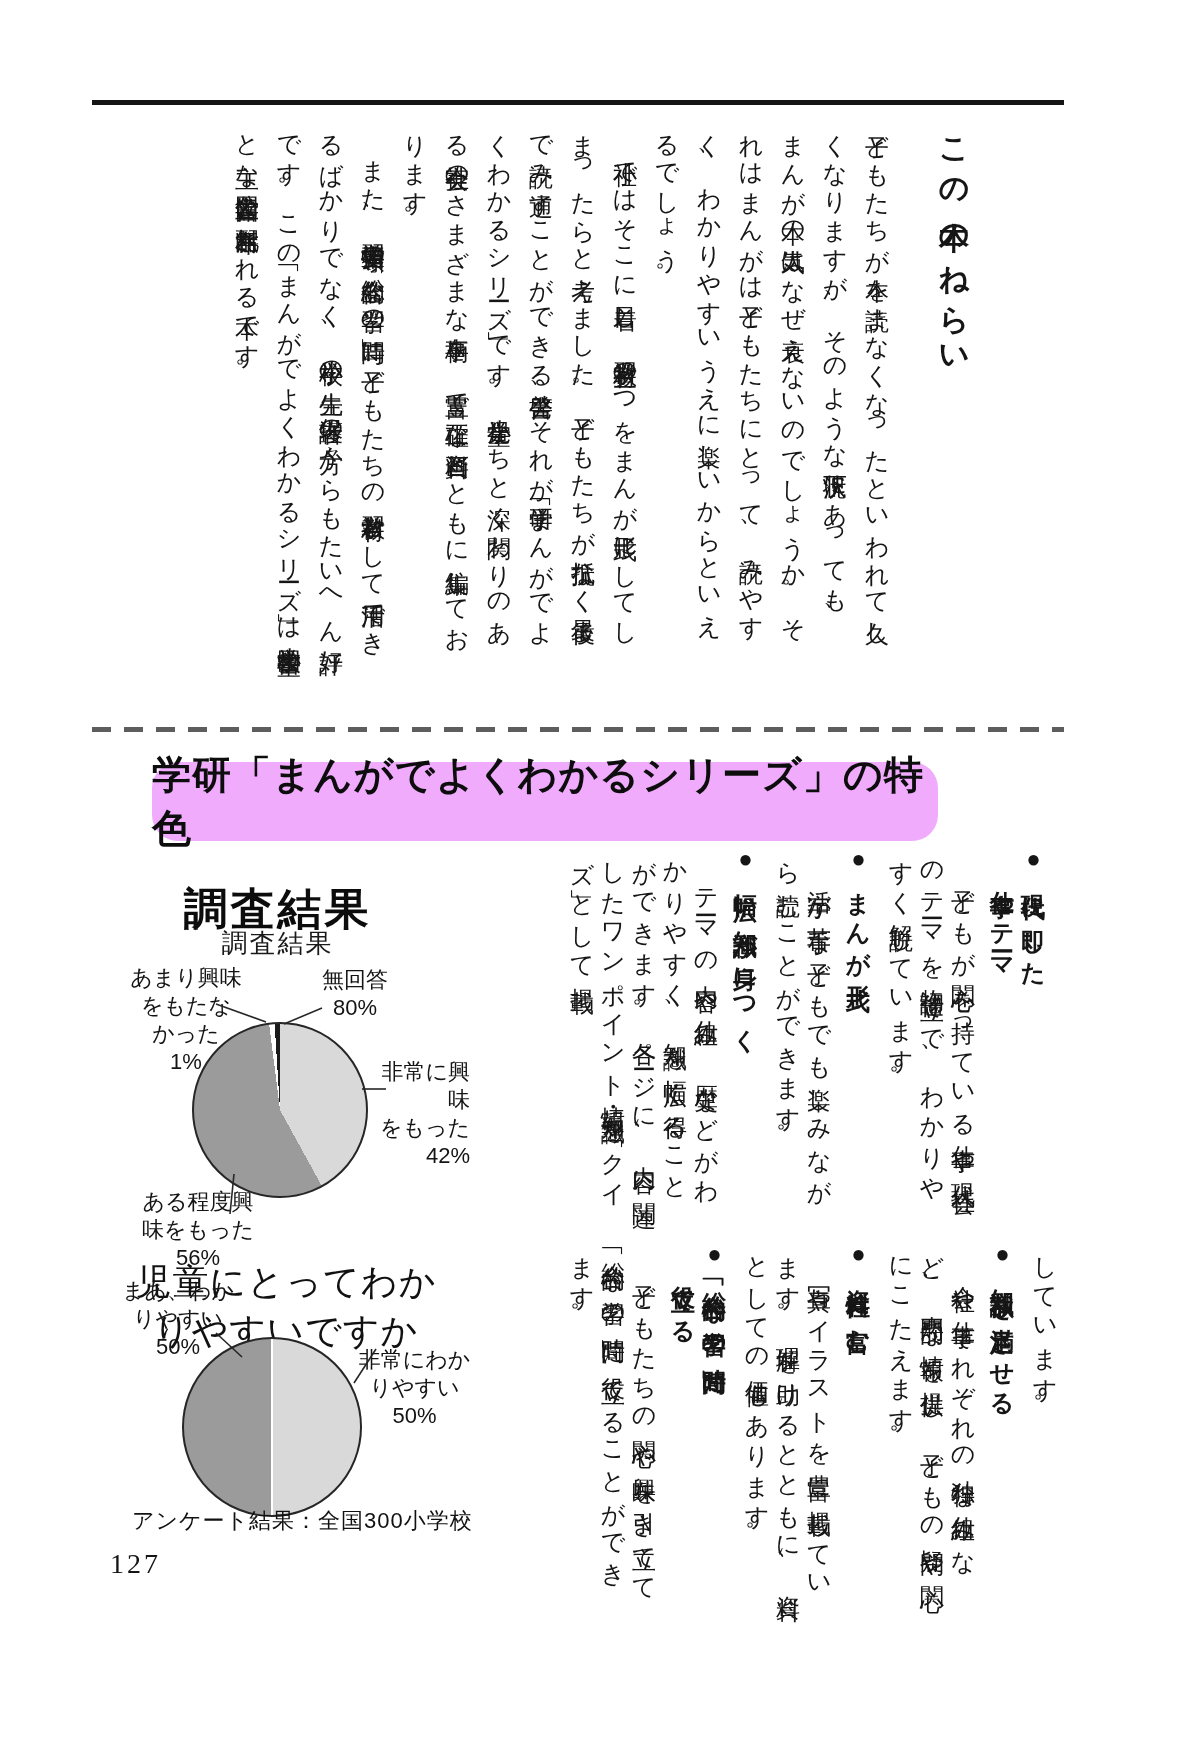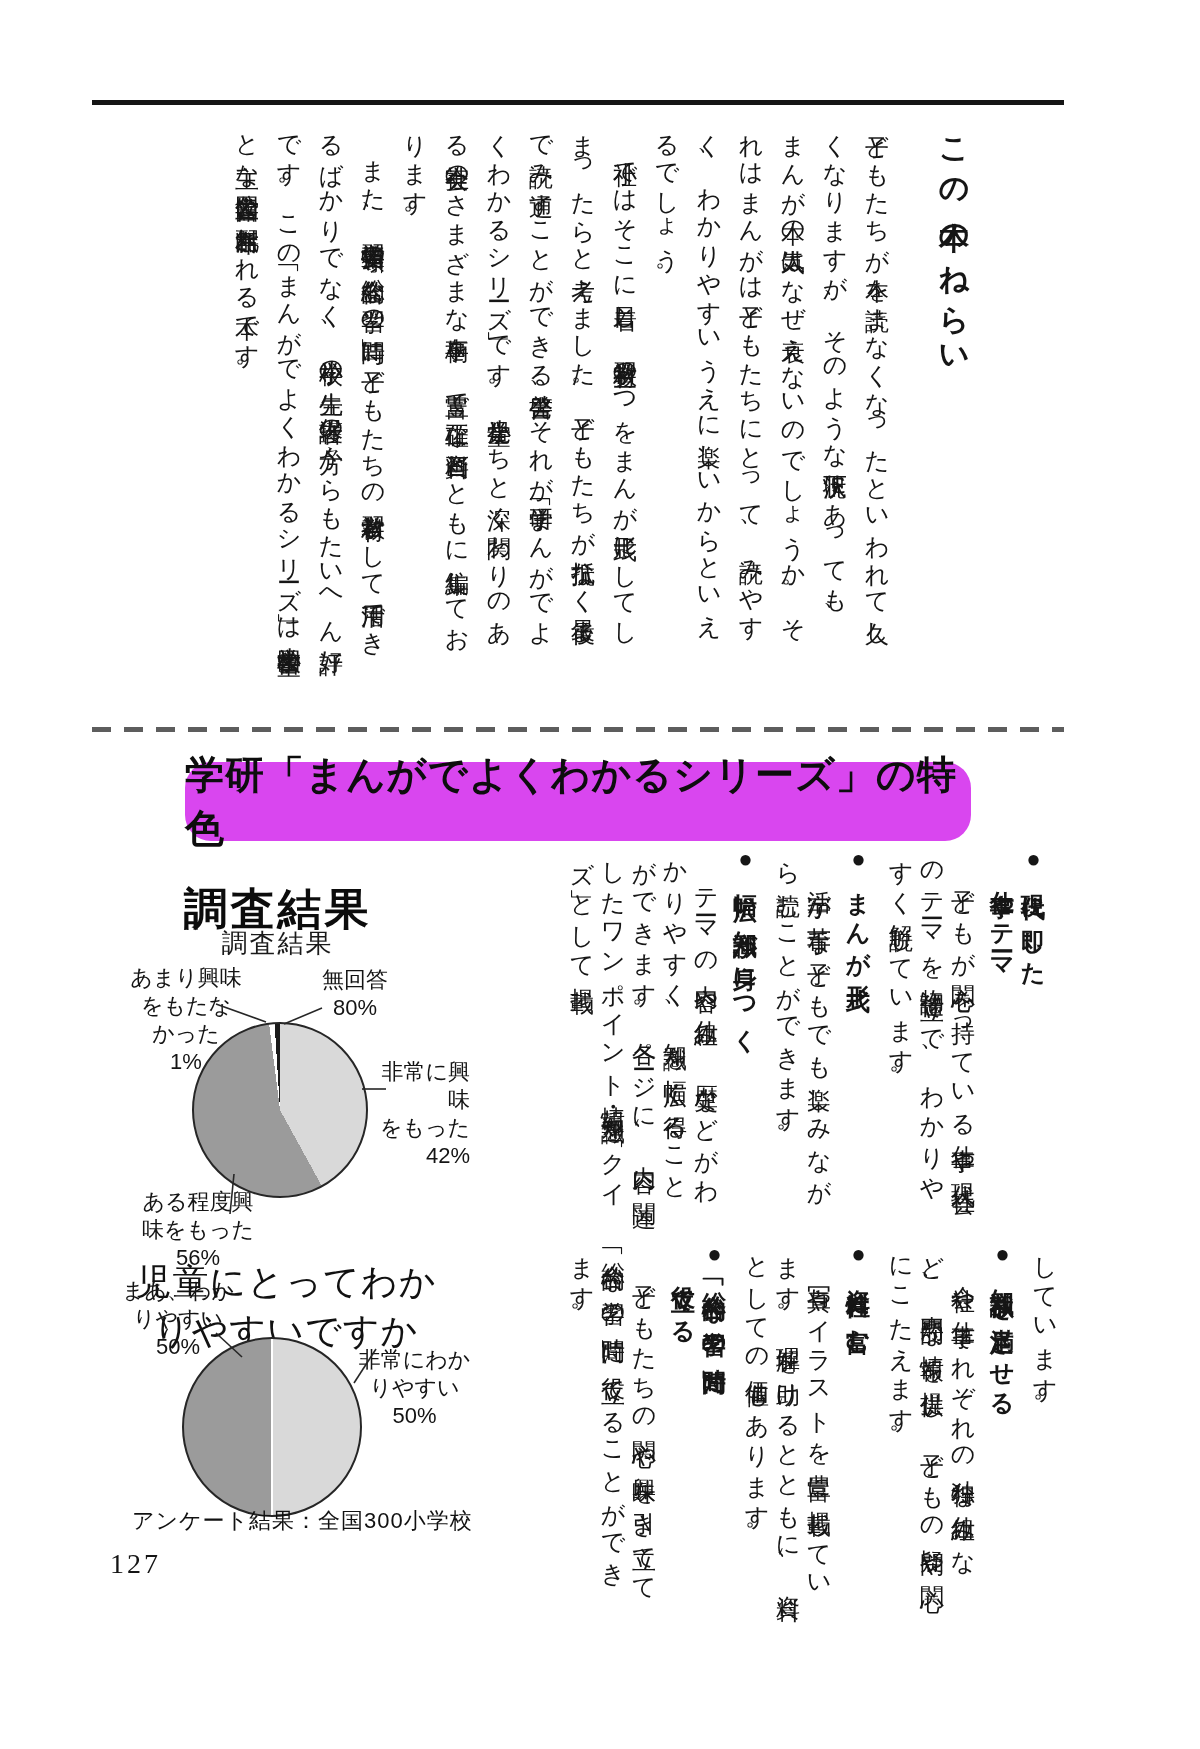--- a/index.html
+++ b/index.html
@@ -31,22 +31,22 @@
     font-size:24px;line-height:42px;letter-spacing:1px;
   }
   .aim-text h2{
     margin:0;font-size:30px;font-weight:600;line-height:60px;
     padding-block-start:24px;margin-block-end:26px;letter-spacing:6px;
   }
   .aim-text p{margin:0;text-indent:25px;}
   .aim-text p.noindent{text-indent:0;}
   
   .banner{
-    position:absolute;left:185px;top:762px;width:786px;height:79px;
-    background:#d946ef;border-radius:26px;
+    position:absolute;left:152px;top:762px;width:786px;height:79px;
+    background:#f0abfc;border-radius:26px;
     display:flex;align-items:center;justify-content:center;
   }
   .banner span{
     font-family:"Liberation Sans","DejaVu Sans",sans-serif;
     font-weight:900;font-size:39px;letter-spacing:1px;color:#0d0d0d;
   }
   
   .fgroup{
     position:absolute;right:140px;height:354px;
     font-size:24px;line-height:31px;letter-spacing:3px;

